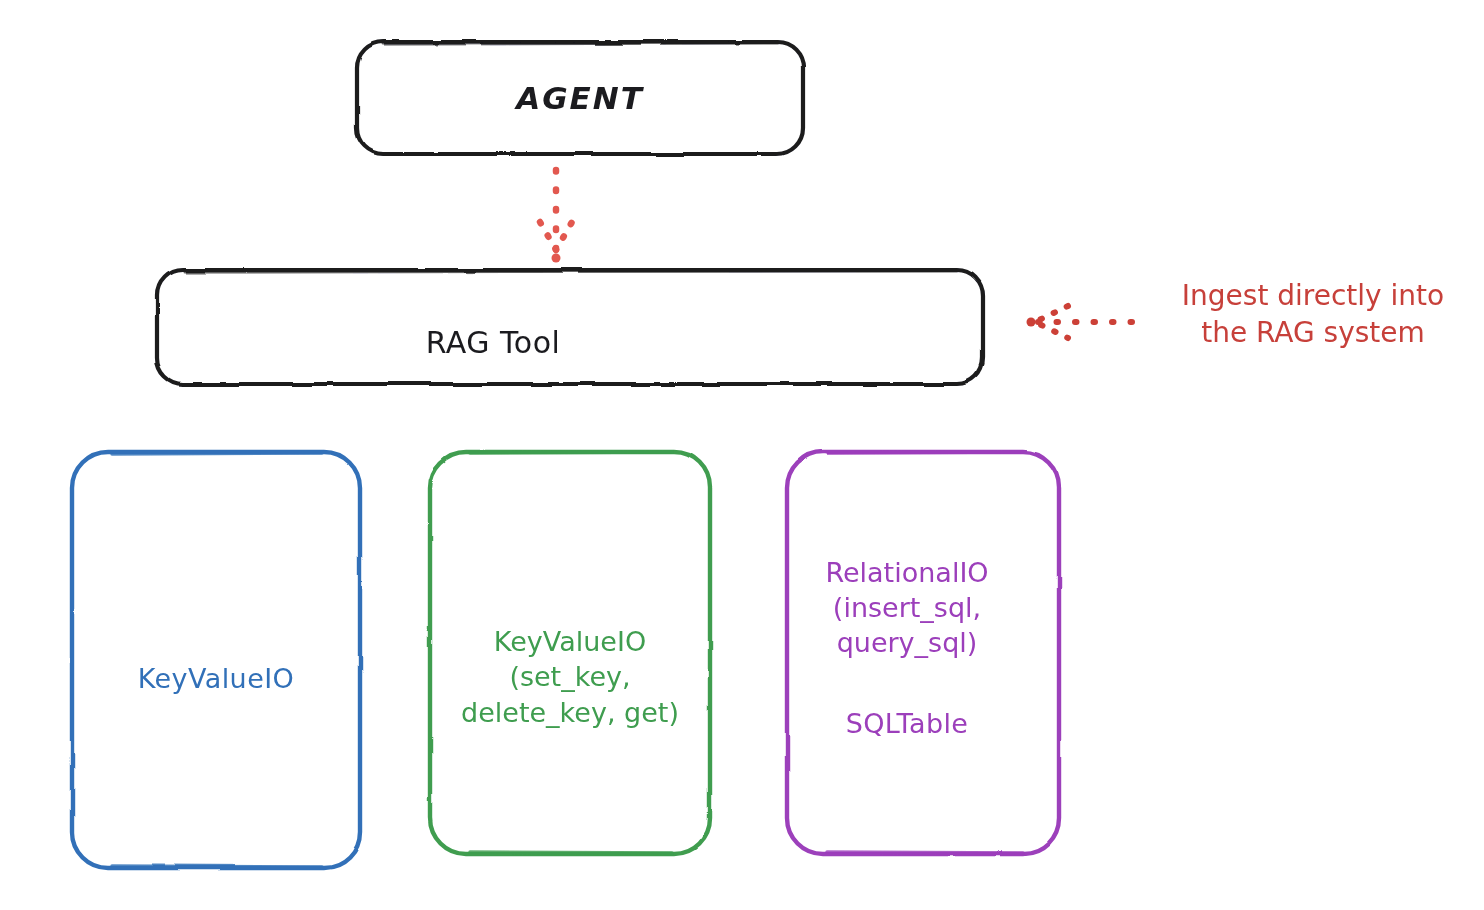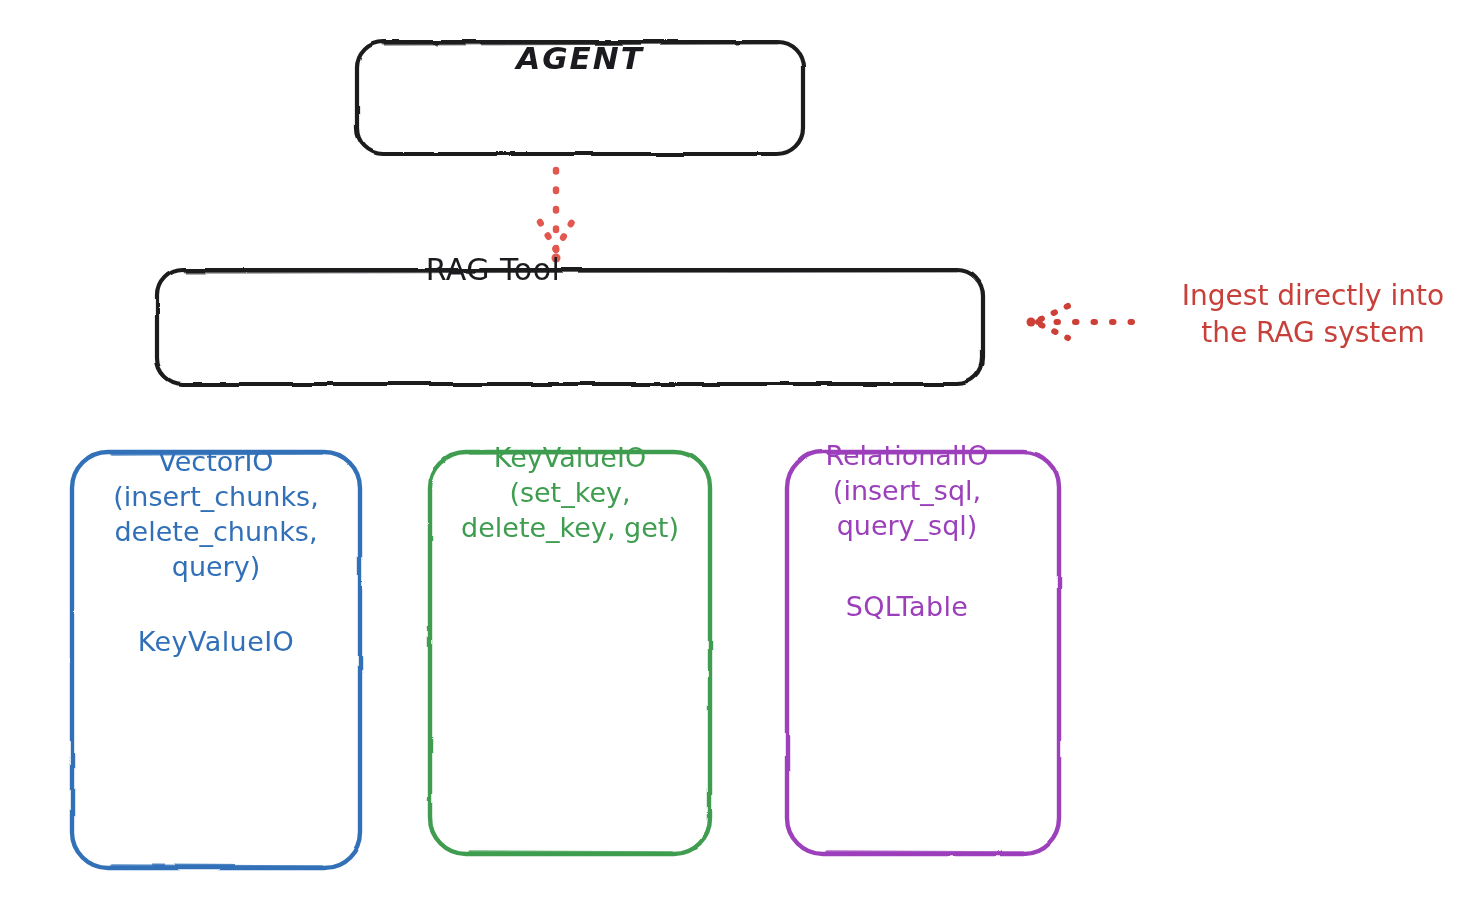--- a/index.html
+++ b/index.html
@@ -19,21 +19,21 @@
     inset: 0;
     width: 1484px;
     height: 910px;
   }
   .node {
     position: absolute;
     box-sizing: border-box;
     display: flex;
     flex-direction: column;
     align-items: center;
-    justify-content: flex-start;
+    justify-content: center;
     text-align: center;
     pointer-events: auto;
   }
   .node-label {
     white-space: pre-line;
     line-height: 1.18;
   }
 
   
   #node-agent {
@@ -46,21 +46,21 @@
     font-size: 31px;
     font-style: italic;
     font-weight: 700;
     letter-spacing: 2px;
     color: #1b1b1f;
   }
 
   
   #node-ragtool {
     left: 155px;
-    top: 252px;
+    top: 284px;
     width: 676px;
     height: 118px;
   }
   #node-ragtool .node-label {
     font-size: 30px;
     color: #1b1b1f;
     letter-spacing: 0.5px;
   }
 
   
@@ -175,24 +175,20 @@
 
 <div class="node" id="node-agent">
   <div class="node-label">AGENT</div>
 </div>
 
 <div class="node" id="node-ragtool">
   <div class="node-label">RAG Tool</div>
 </div>
 
 <div class="node provider" id="node-vectorio">
-  <div class="node-label">VectorIO
-(insert_chunks,
-delete_chunks,
-query)</div>
   <div class="node-sub">KeyValueIO</div>
 </div>
 
 <div class="node provider" id="node-keyvalueio">
   <div class="node-label">KeyValueIO
 (set_key,
 delete_key, get)</div>
 </div>
 
 <div class="node provider" id="node-relationalio">

